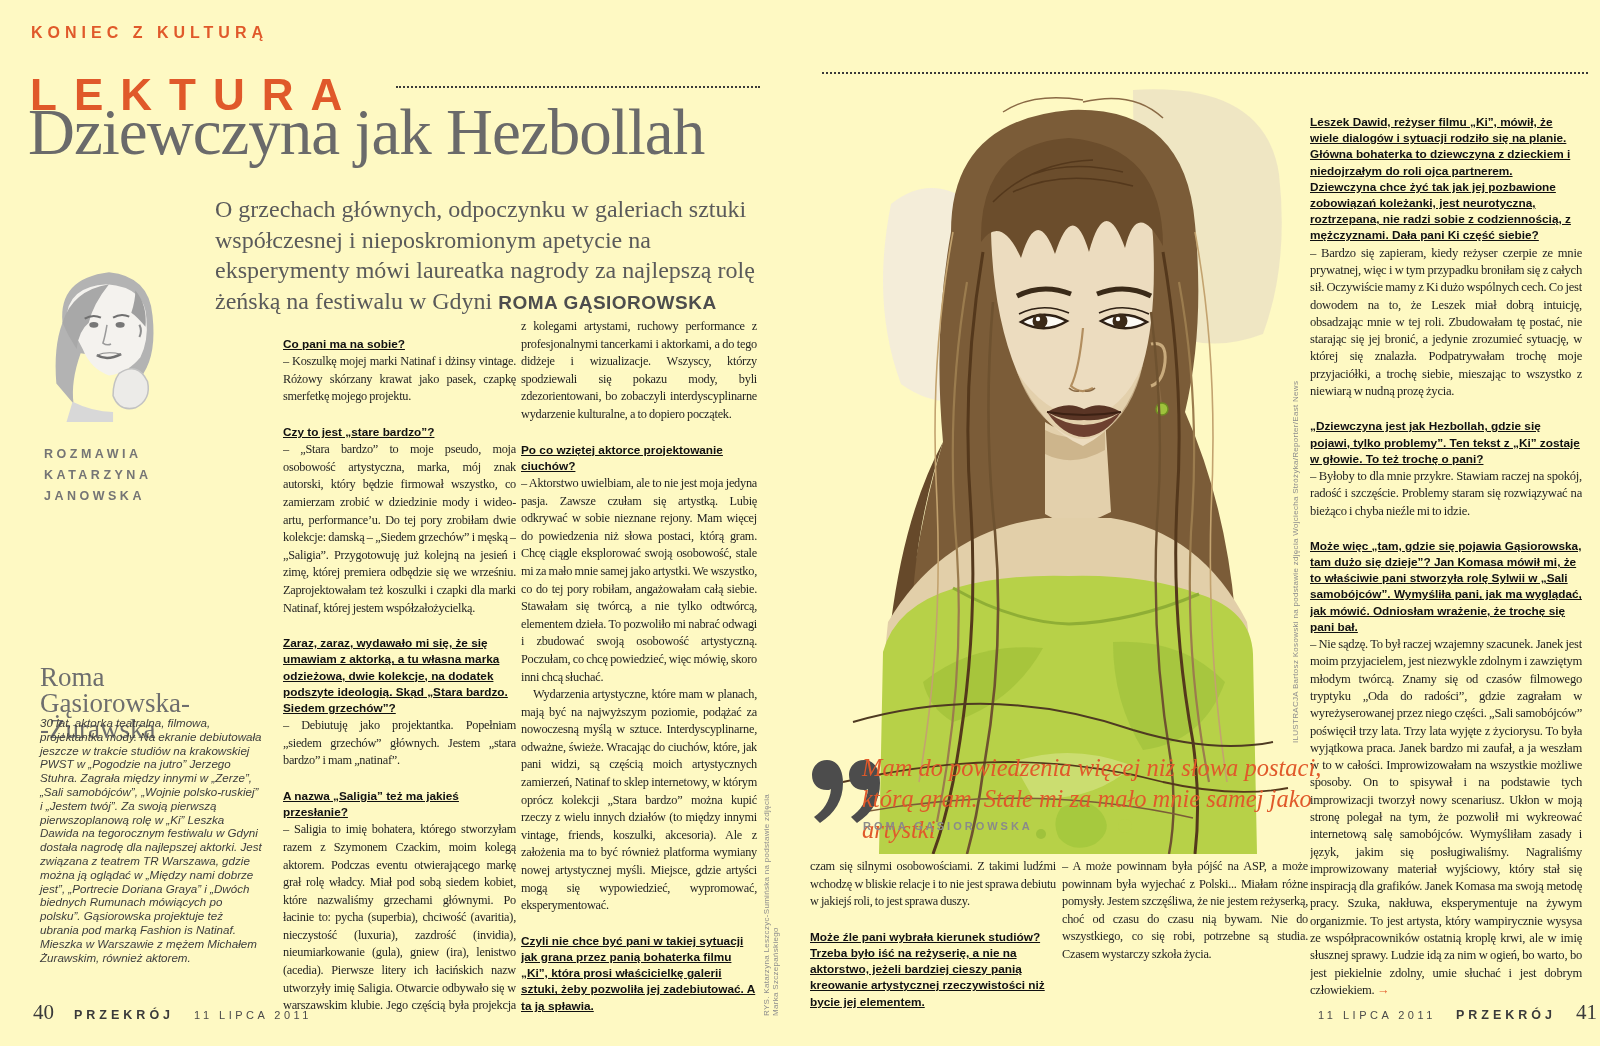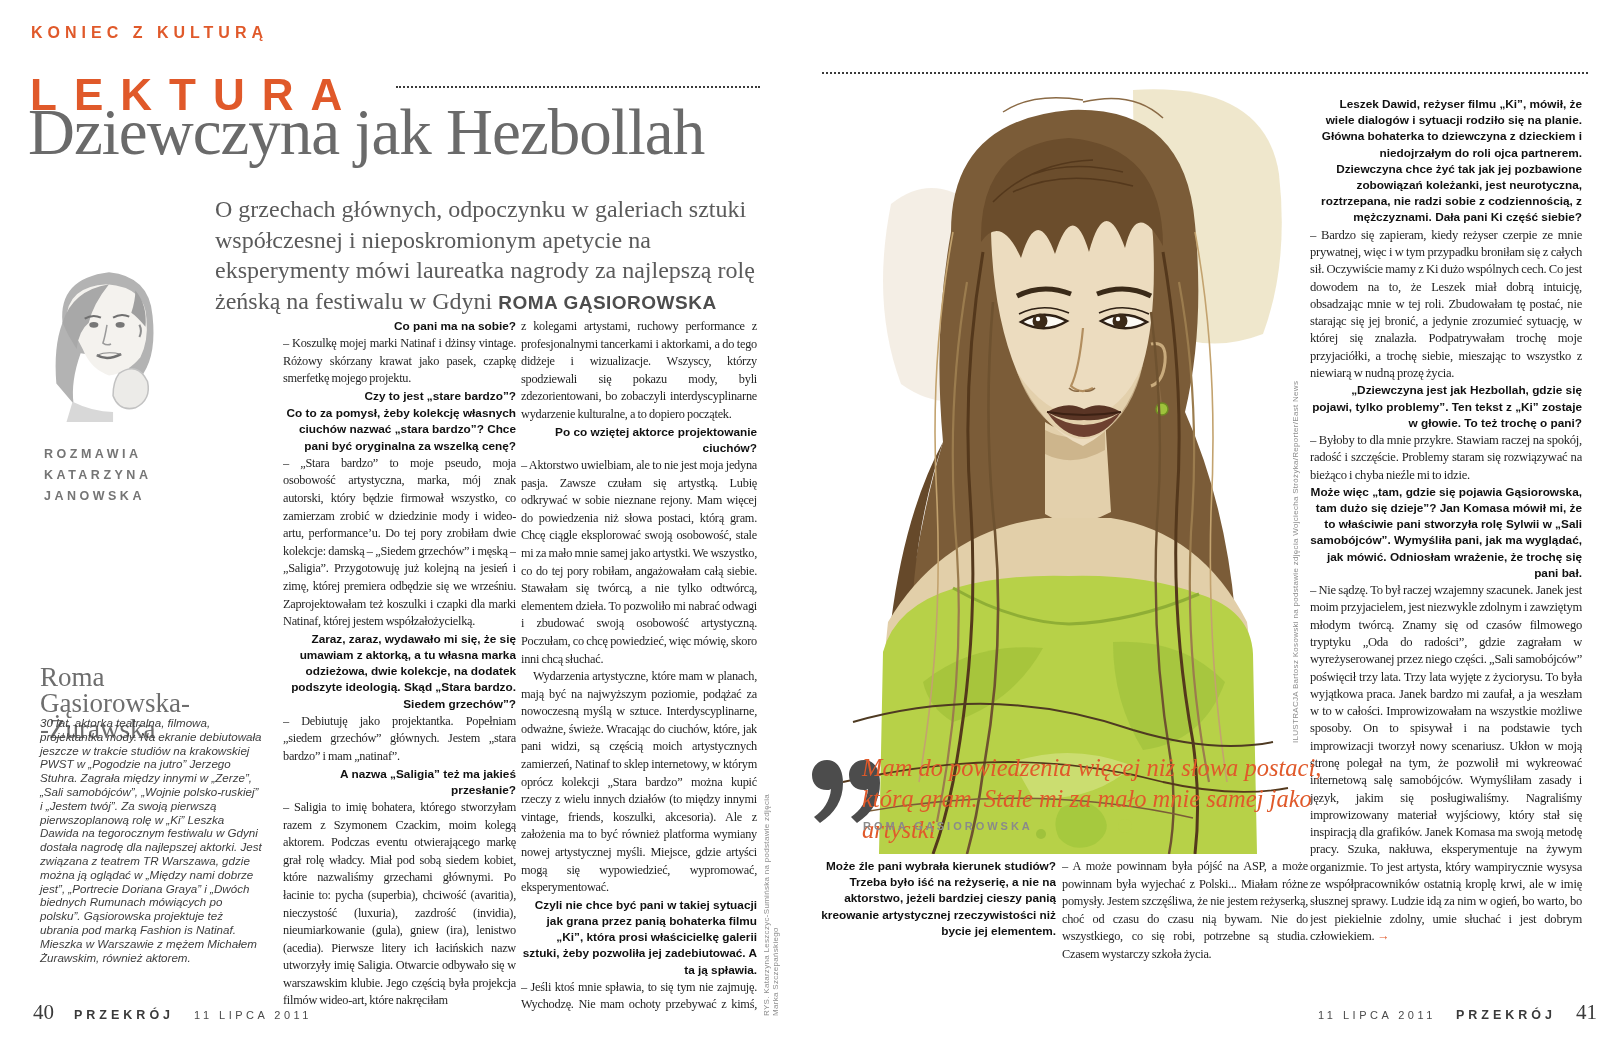--- a/index.html
+++ b/index.html
@@ -1,16 +1,16 @@
 <!DOCTYPE html>
 <html><head>
 <meta charset="utf-8">
 <style>
   html,body{margin:0;padding:0;background:#e8e8e8;}
-  .spread{position:relative;width:1600px;height:1046px;background:#ffffff;overflow:hidden;
+  .spread{position:relative;width:1600px;height:1046px;background:#fef9c3;overflow:hidden;
           font-family:"Liberation Serif",serif;color:#222;}
   [data-name]{box-sizing:border-box;}
 
   
   .kicker{position:absolute;left:31px;top:24px;font-family:"Liberation Sans",sans-serif;
           font-weight:bold;font-size:16px;letter-spacing:5px;color:#e0592a;}
   .section-title{position:absolute;left:30px;top:46px;font-family:"Liberation Sans",sans-serif;
           font-weight:bold;font-size:44px;letter-spacing:17px;color:#e0592a;margin-top:24px;}
   .leader-dots{position:absolute;left:396px;top:62px;width:364px;height:26px;
           border-bottom:2px dotted #3a3a3a;}
@@ -31,21 +31,21 @@
   .footer .pageno{font-family:"Liberation Serif",serif;font-size:21px;}
   .footer .mag{font-weight:bold;font-size:12.5px;letter-spacing:4px;}
   .footer .date{font-size:11px;letter-spacing:3.5px;color:#4a4a4a;}
   .footer-left{left:33px;}
   .footer-right{left:1318px;}
 
   
   .col{position:absolute;overflow:hidden;text-align:justify;
        font-size:12.3px;line-height:17.6px;letter-spacing:-.25px;word-spacing:-.5px;}
   .col .seg.q{font-family:"Liberation Sans",sans-serif;font-weight:bold;font-size:11.8px;
-       line-height:16.2px;letter-spacing:0;word-spacing:0;color:#101010;text-align:right;margin:0 0 1px;}
+       line-height:16.2px;letter-spacing:0;word-spacing:0;color:#101010;text-align:left;margin:18px 0 1px;text-decoration:underline;}
   .col .seg.a,.col .seg.cont,.col .seg.p{color:#1f1f1f;}
   .col .seg.p{text-indent:12px;}
   .col .arrow{color:#e0592a;font-weight:bold;}
   .col1{left:283px;top:318px;width:233px;height:698px;}
   .col2{left:521px;top:318px;width:236px;height:698px;}
   .col-main{left:1310px;top:96px;width:272px;height:902px;font-size:12.6px;line-height:17.3px;}
   .col-b1{left:810px;top:858px;width:246px;height:150px;}
   .col-b2{left:1062px;top:858px;width:246px;height:150px;}
 
   
@@ -108,21 +108,20 @@
   <div class="footer footer-left" data-name="footer-left">
     <span class="pageno" data-name="page-number">40</span>
     <span class="mag" data-name="magazine-name">PRZEKRÓJ</span>
     <span class="date" data-name="issue-date">11 LIPCA 2011</span>
   </div>
 
   <div class="col col1" data-name="interview-column-1">
       <div class="seg q" data-name="interview-question">Co pani ma na sobie?</div>
       <div class="seg a" data-name="interview-answer">– Koszulkę mojej marki Natinaf i dżinsy vintage. Różowy skórzany krawat jako pasek, czapkę smerfetkę mojego projektu.</div>
       <div class="seg q" data-name="interview-question">Czy to jest „stare bardzo”?</div>
-      <div class="seg q" data-name="interview-question">Co to za pomysł, żeby kolekcję własnych ciuchów nazwać „stara bardzo”? Chce pani być oryginalna za wszelką cenę?</div>
       <div class="seg a" data-name="interview-answer">– „Stara bardzo” to moje pseudo, moja osobowość artystyczna, marka, mój znak autorski, który będzie firmował wszystko, co zamierzam zrobić w dziedzinie mody i wideo-artu, performance’u. Do tej pory zrobiłam dwie kolekcje: damską – „Siedem grzechów” i męską – „Saligia”. Przygotowuję już kolejną na jesień i zimę, której premiera odbędzie się we wrześniu. Zaprojektowałam też koszulki i czapki dla marki Natinaf, której jestem współzałożycielką.</div>
       <div class="seg q" data-name="interview-question">Zaraz, zaraz, wydawało mi się, że się umawiam z aktorką, a tu własna marka odzieżowa, dwie kolekcje, na dodatek podszyte ideologią. Skąd „Stara bardzo. Siedem grzechów”?</div>
       <div class="seg a" data-name="interview-answer">– Debiutuję jako projektantka. Popełniam „siedem grzechów” głównych. Jestem „stara bardzo” i mam „natinaf”.</div>
       <div class="seg q" data-name="interview-question">A nazwa „Saligia” też ma jakieś przesłanie?</div>
       <div class="seg a" data-name="interview-answer">– Saligia to imię bohatera, którego stworzyłam razem z Szymonem Czackim, moim kolegą aktorem. Podczas eventu otwierającego markę grał rolę władcy. Miał pod sobą siedem kobiet, które nazwaliśmy grzechami głównymi. Po łacinie to: pycha (superbia), chciwość (avaritia), nieczystość (luxuria), zazdrość (invidia), nieumiarkowanie (gula), gniew (ira), lenistwo (acedia). Pierwsze litery ich łacińskich nazw utworzyły imię Saligia. Otwarcie odbywało się w warszawskim klubie. Jego częścią była projekcja filmów wideo-art, które nakręciłam</div>
     </div>
   <div class="col col2" data-name="interview-column-2">
       <div class="seg cont" data-name="interview-answer">z kolegami artystami, ruchowy performance z profesjonalnymi tancerkami i aktorkami, a do tego didżeje i wizualizacje. Wszyscy, którzy spodziewali się pokazu mody, byli zdezorientowani, bo zobaczyli interdyscyplinarne wydarzenie kulturalne, a to dopiero początek.</div>
       <div class="seg q" data-name="interview-question">Po co wziętej aktorce projektowanie ciuchów?</div>
       <div class="seg a" data-name="interview-answer">– Aktorstwo uwielbiam, ale to nie jest moja jedyna pasja. Zawsze czułam się artystką. Lubię odkrywać w sobie nieznane rejony. Mam więcej do powiedzenia niż słowa postaci, którą gram. Chcę ciągle eksplorować swoją osobowość, stale mi za mało mnie samej jako artystki. We wszystko, co do tej pory robiłam, angażowałam całą siebie. Stawałam się twórcą, a nie tylko odtwórcą, elementem dzieła. To pozwoliło mi nabrać odwagi i zbudować swoją osobowość artystyczną. Poczułam, co chcę powiedzieć, więc mówię, skoro inni chcą słuchać.</div>
@@ -209,20 +208,21 @@
     </div>
 
   <svg class="pullquote-mark" width="72" height="72" viewBox="0 0 72 72" data-name="quote-mark-icon">
     <path d="M15 2 C6 2 0 9 0 17 C0 26 6 32 15 32 C16 32 18 32 19 31 C18 43 11 53 2 59 L8 65 C23 55 31 42 31 25 C31 11 25 2 15 2Z" fill="#4c4c4c"></path>
     <path d="M52 2 C43 2 37 9 37 17 C37 26 43 32 52 32 C53 32 55 32 56 31 C55 43 48 53 39 59 L45 65 C60 55 68 42 68 25 C68 11 62 2 52 2Z" fill="#4c4c4c"></path>
   </svg>
   <div class="pullquote-text" data-name="pull-quote">Mam do powiedzenia więcej niż słowa postaci, którą gram. Stale mi za mało mnie samej jako artystki</div>
   <div class="pullquote-attr" data-name="pull-quote-attribution">ROMA GĄSIOROWSKA</div>
 
   <div class="col col-b1" data-name="interview-column-bottom-1">
+      <div class="seg cont" data-name="interview-answer">czam się silnymi osobowościami. Z takimi ludźmi wchodzę w bliskie relacje i to nie jest sprawa debiutu w jakiejś roli, to jest sprawa duszy.</div>
       <div class="seg q" data-name="interview-question">Może źle pani wybrała kierunek studiów? Trzeba było iść na reżyserię, a nie na aktorstwo, jeżeli bardziej cieszy panią kreowanie artystycznej rzeczywistości niż bycie jej elementem.</div>
     </div>
   <div class="col col-b2" data-name="interview-column-bottom-2">
       <div class="seg a" data-name="interview-answer">– A może powinnam była pójść na ASP, a może powinnam była wyjechać z Polski... Miałam różne pomysły. Jestem szczęśliwa, że nie jestem reżyserką, choć od czasu do czasu nią bywam. Nie do wszystkiego, co się robi, potrzebne są studia. Czasem wystarczy szkoła życia.</div>
     </div>
 
   <div class="footer footer-right" data-name="footer-right">
     <span class="date" data-name="issue-date">11 LIPCA 2011</span>
     <span class="mag" data-name="magazine-name">PRZEKRÓJ</span>
     <span class="pageno" data-name="page-number">41</span>

